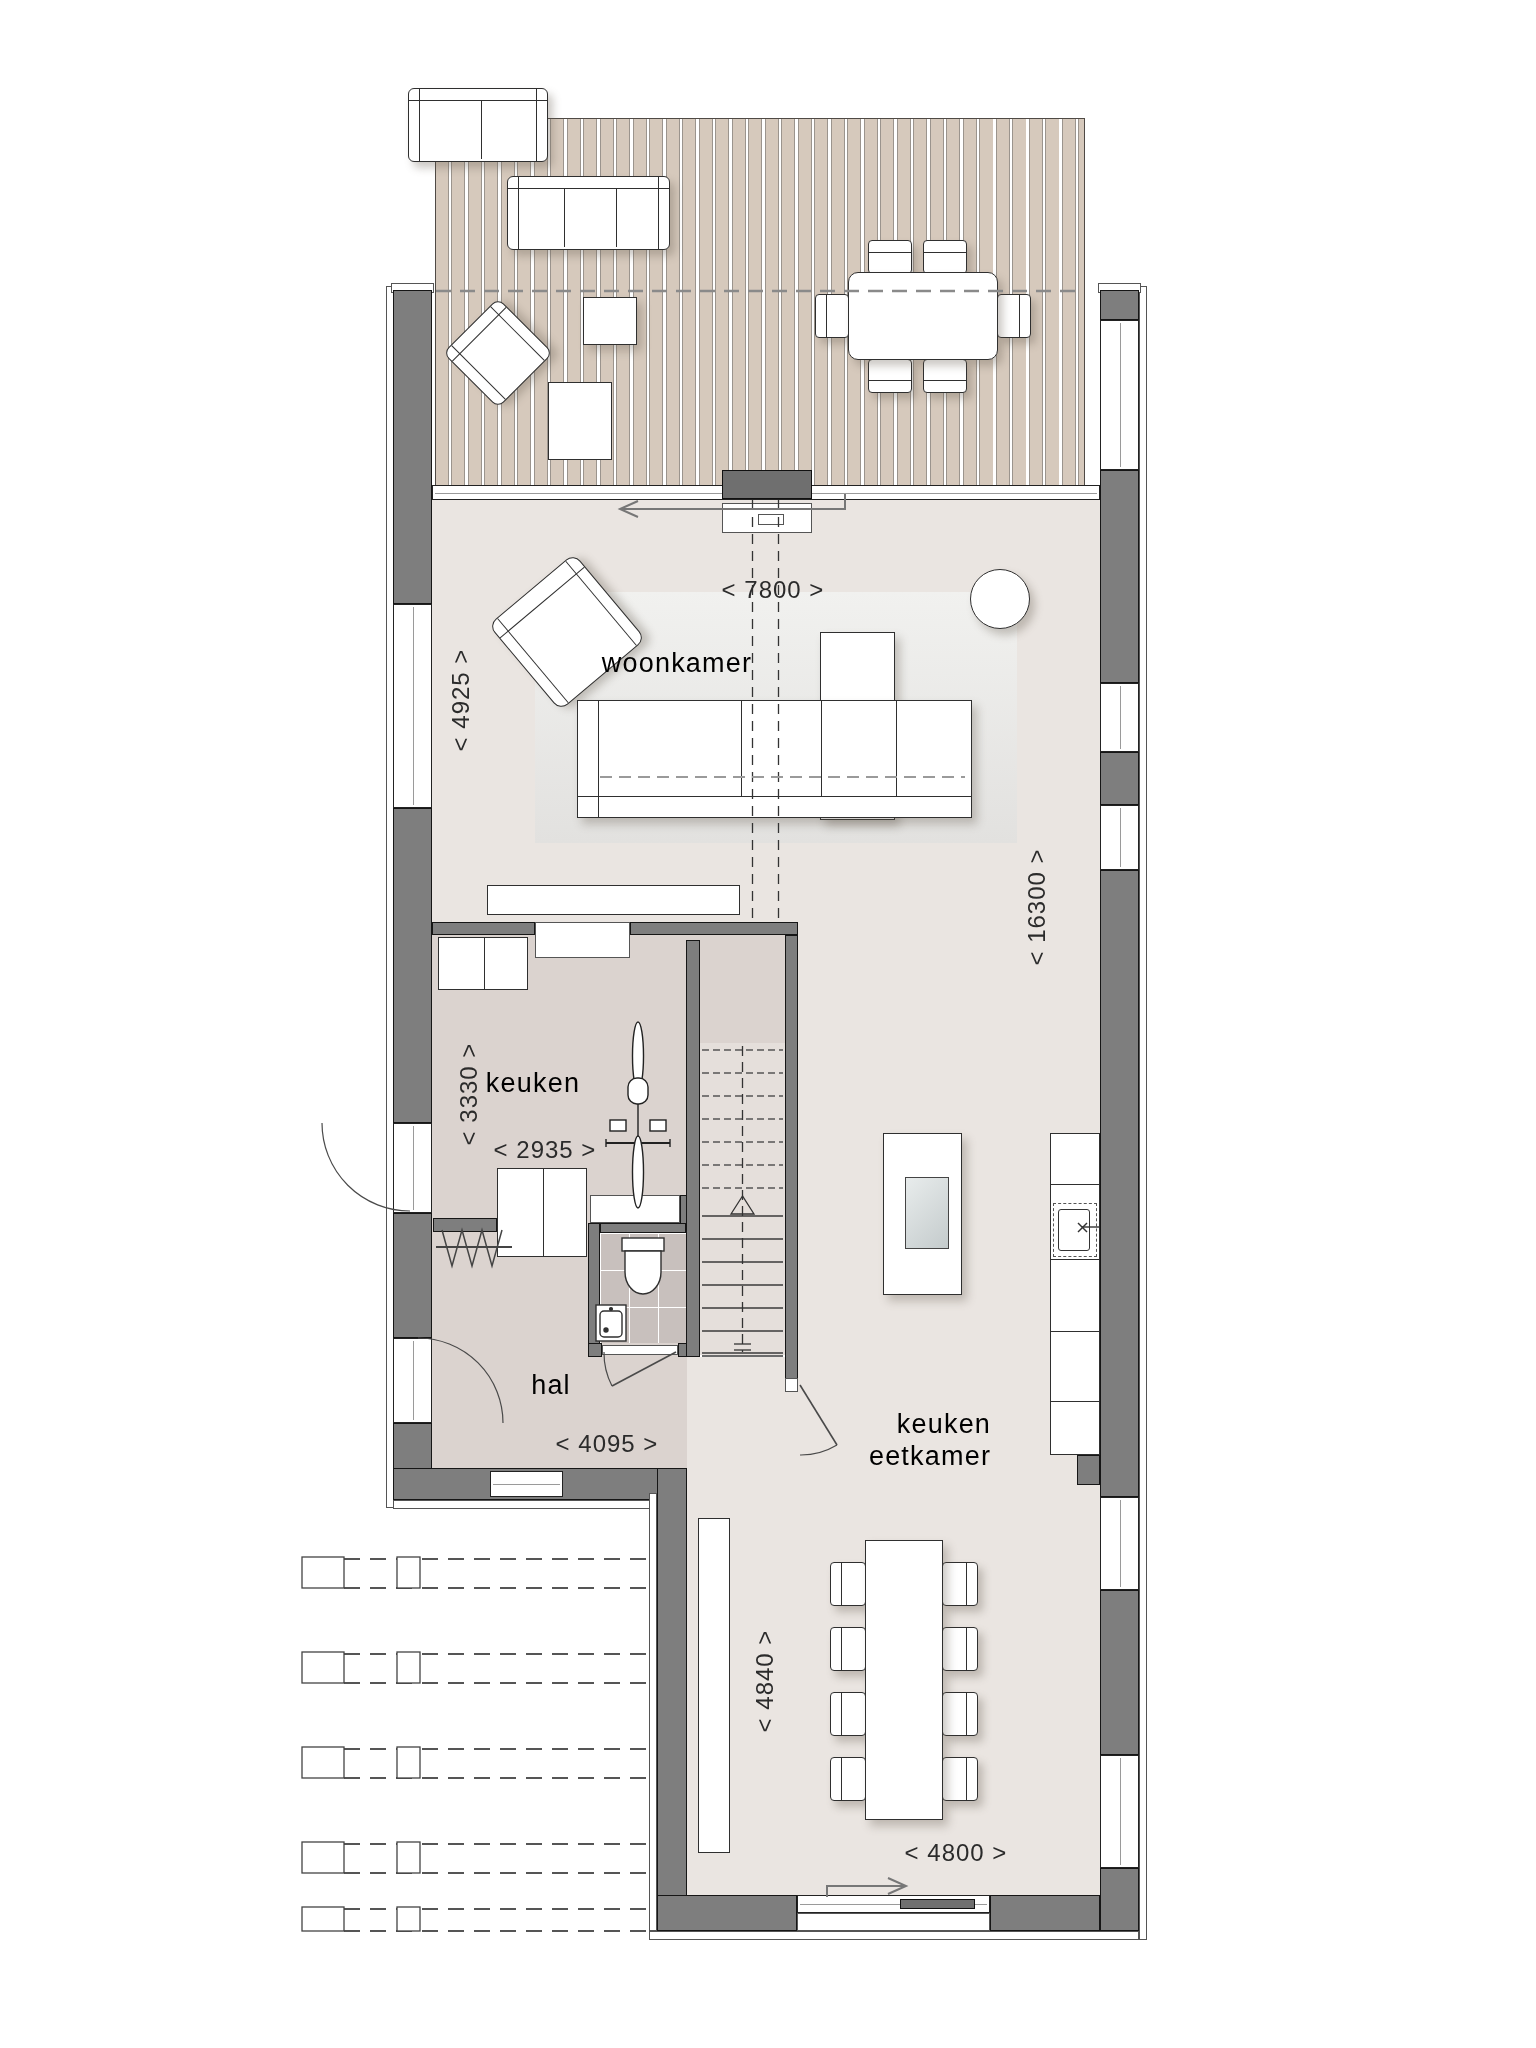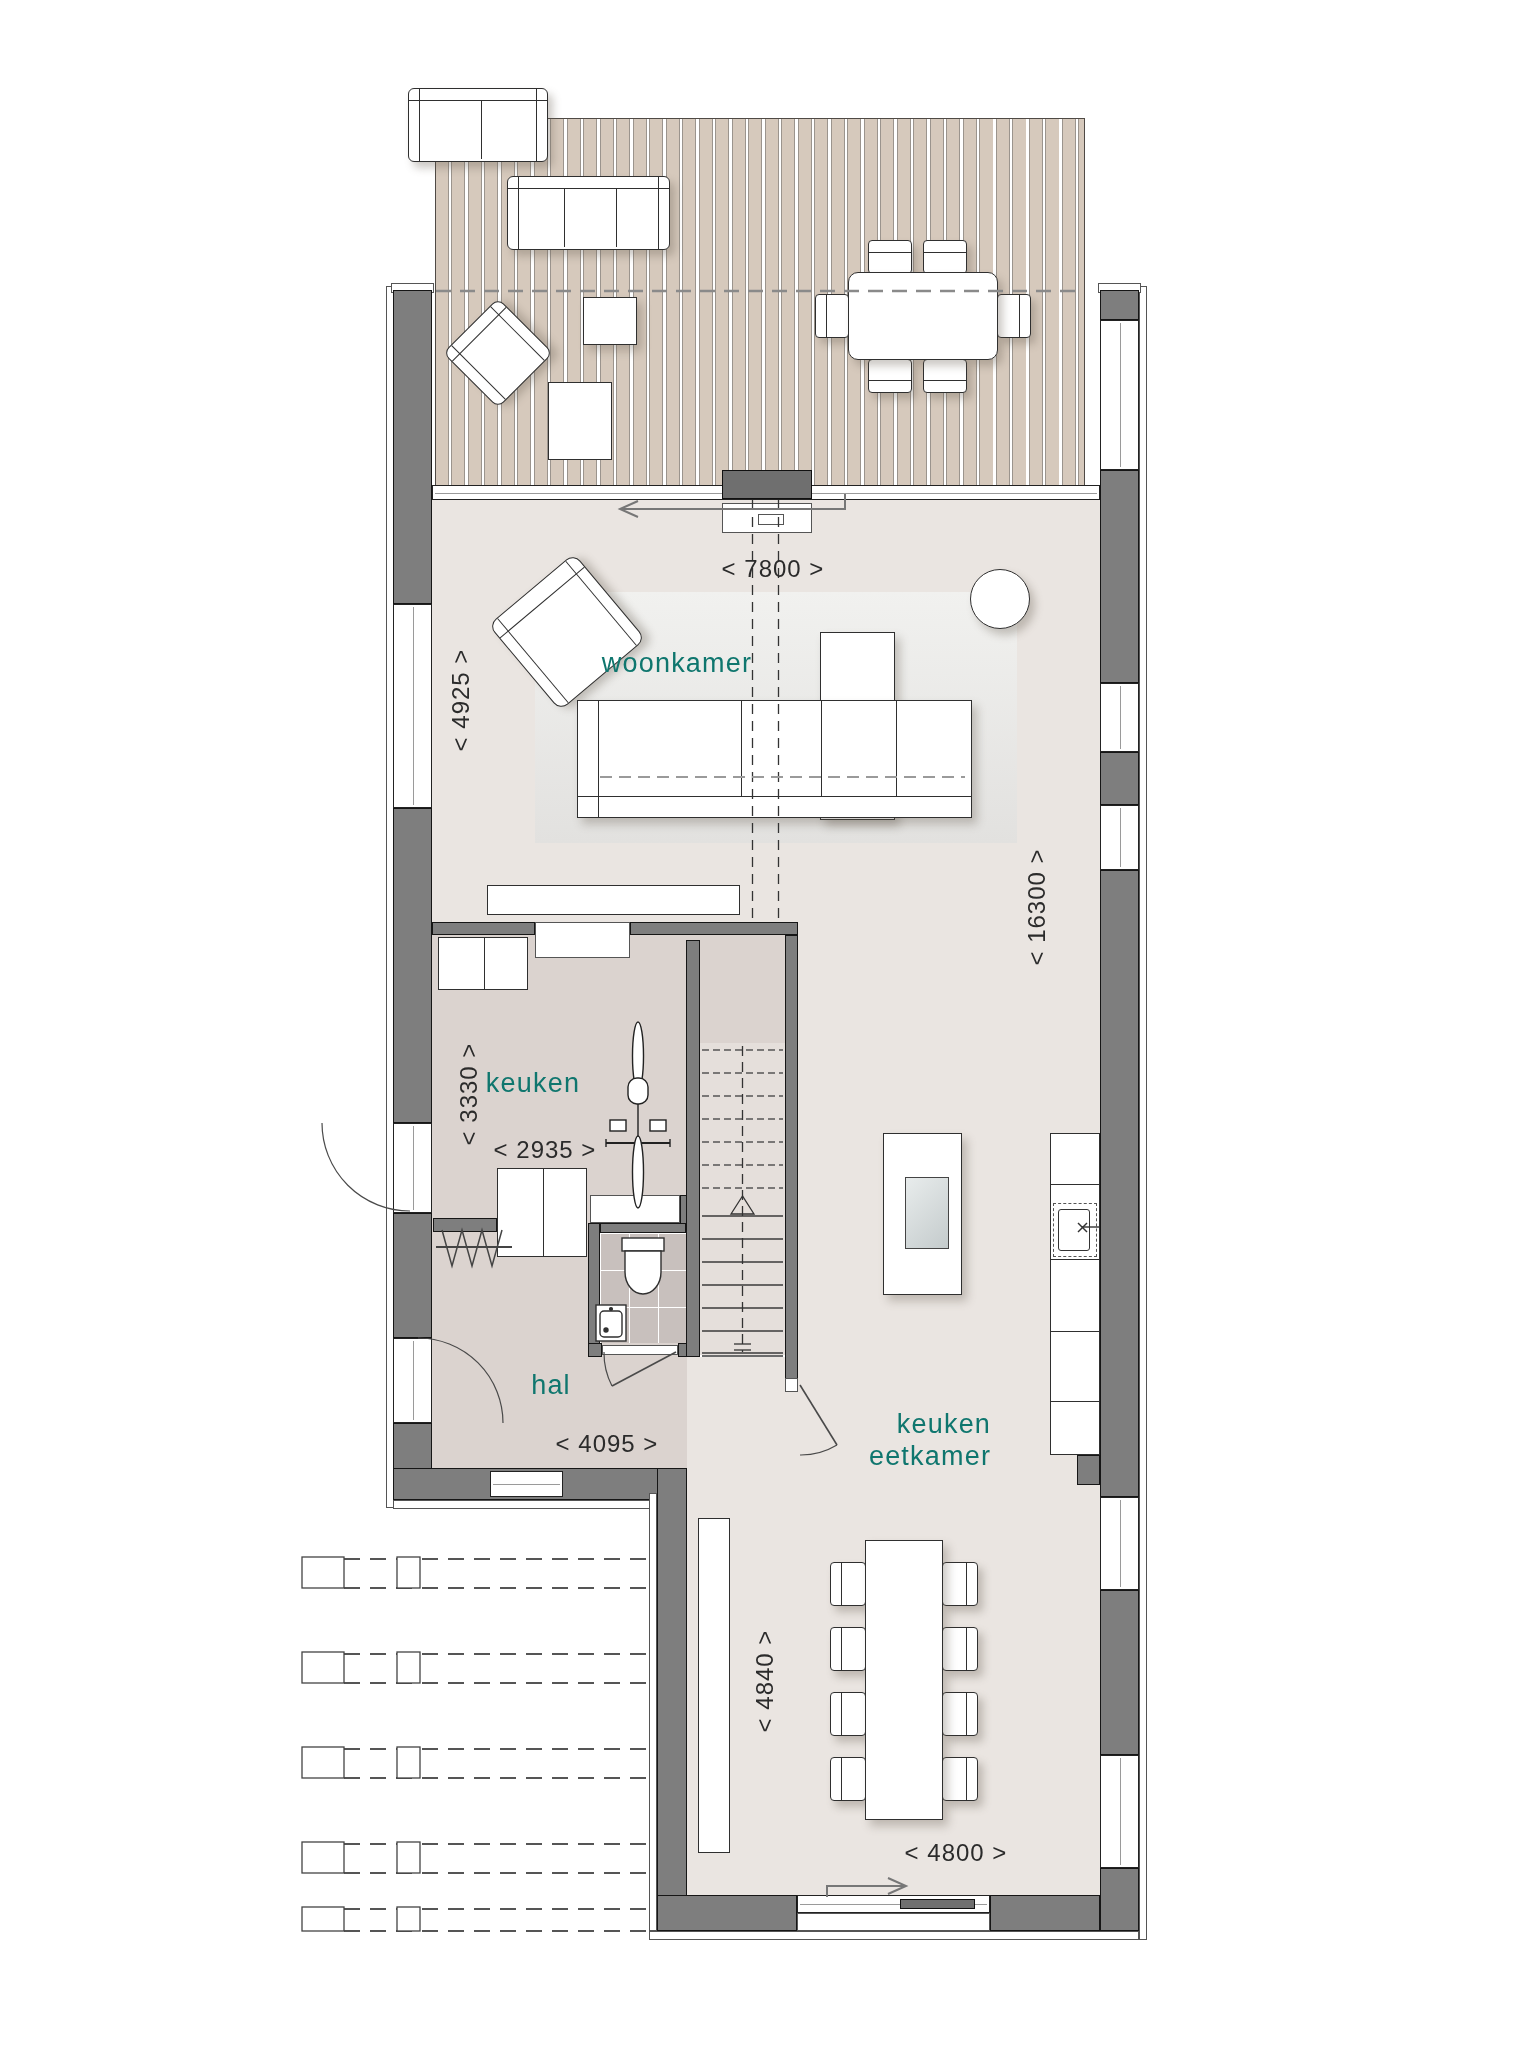--- a/index.html
+++ b/index.html
@@ -31,21 +31,21 @@
         background-image:repeating-linear-gradient(90deg,rgba(0,0,0,0) 0 12px,#9b948d 12px 13px,#ffffff 13px 15.5px,#9b948d 15.5px 16.5px)}
   
   .floor-main{background:#eae5e1}
   .floor-serv{background:#dbd3cf}
   .tiles{background-color:#c8c0bd;
          background-image:linear-gradient(#fff 1px,transparent 1px),linear-gradient(90deg,#fff 1px,transparent 1px);
          background-size:29px 37px}
   #rug{position:absolute;left:535px;top:592px;width:482px;height:251px;
        background:linear-gradient(180deg,#f1f1ef,#e2e1df)}
   
-  .lbl{position:absolute;font-size:27px;color:#0f766e;letter-spacing:1.2px;white-space:nowrap;
+  .lbl{position:absolute;font-size:27px;color:#000000;letter-spacing:1.2px;white-space:nowrap;
        transform:translate(-50%,-50%)}
   .dim{position:absolute;font-size:24px;color:#2b2b2b;letter-spacing:1px;white-space:nowrap;
        transform:translate(-50%,-50%)}
   .rot{transform:translate(-50%,-50%) rotate(-90deg)}
   svg{position:absolute;left:0;top:0;pointer-events:none}
 </style>
 </head>
 <body>
 
 <div id="plan">
@@ -360,21 +360,21 @@
     </g>
   </svg>
 
   <div class="lbl" style="left:677px;top:663px">woonkamer</div>
   <div class="lbl" style="left:533px;top:1083px">keuken</div>
   <div class="lbl" style="left:551px;top:1385px">hal</div>
   <div class="lbl" style="left:930px;top:1440px;text-align:right;line-height:32px">
     <div>keuken</div>
     <div>eetkamer</div>
   </div>
-  <div class="dim" style="left:773px;top:569px">&lt; 7800 &gt;</div>
+  <div class="dim" style="left:773px;top:590px">&lt; 7800 &gt;</div>
   <div class="dim rot" style="left:461px;top:700px">&lt; 4925 &gt;</div>
   <div class="dim rot" style="left:1037px;top:907px">&lt; 16300 &gt;</div>
   <div class="dim rot" style="left:469px;top:1094px">&lt; 3330 &gt;</div>
   <div class="dim" style="left:545px;top:1150px">&lt; 2935 &gt;</div>
   <div class="dim" style="left:607px;top:1444px">&lt; 4095 &gt;</div>
   <div class="dim rot" style="left:765px;top:1681px">&lt; 4840 &gt;</div>
   <div class="dim" style="left:956px;top:1853px">&lt; 4800 &gt;</div>
 
 </div>
 

